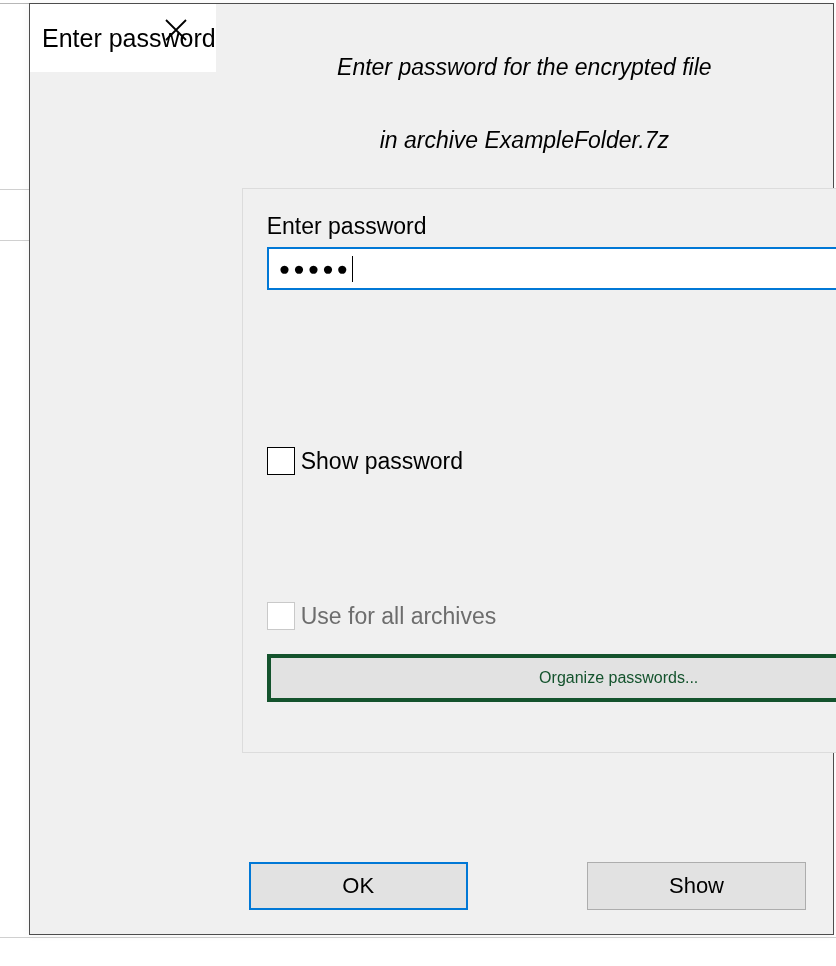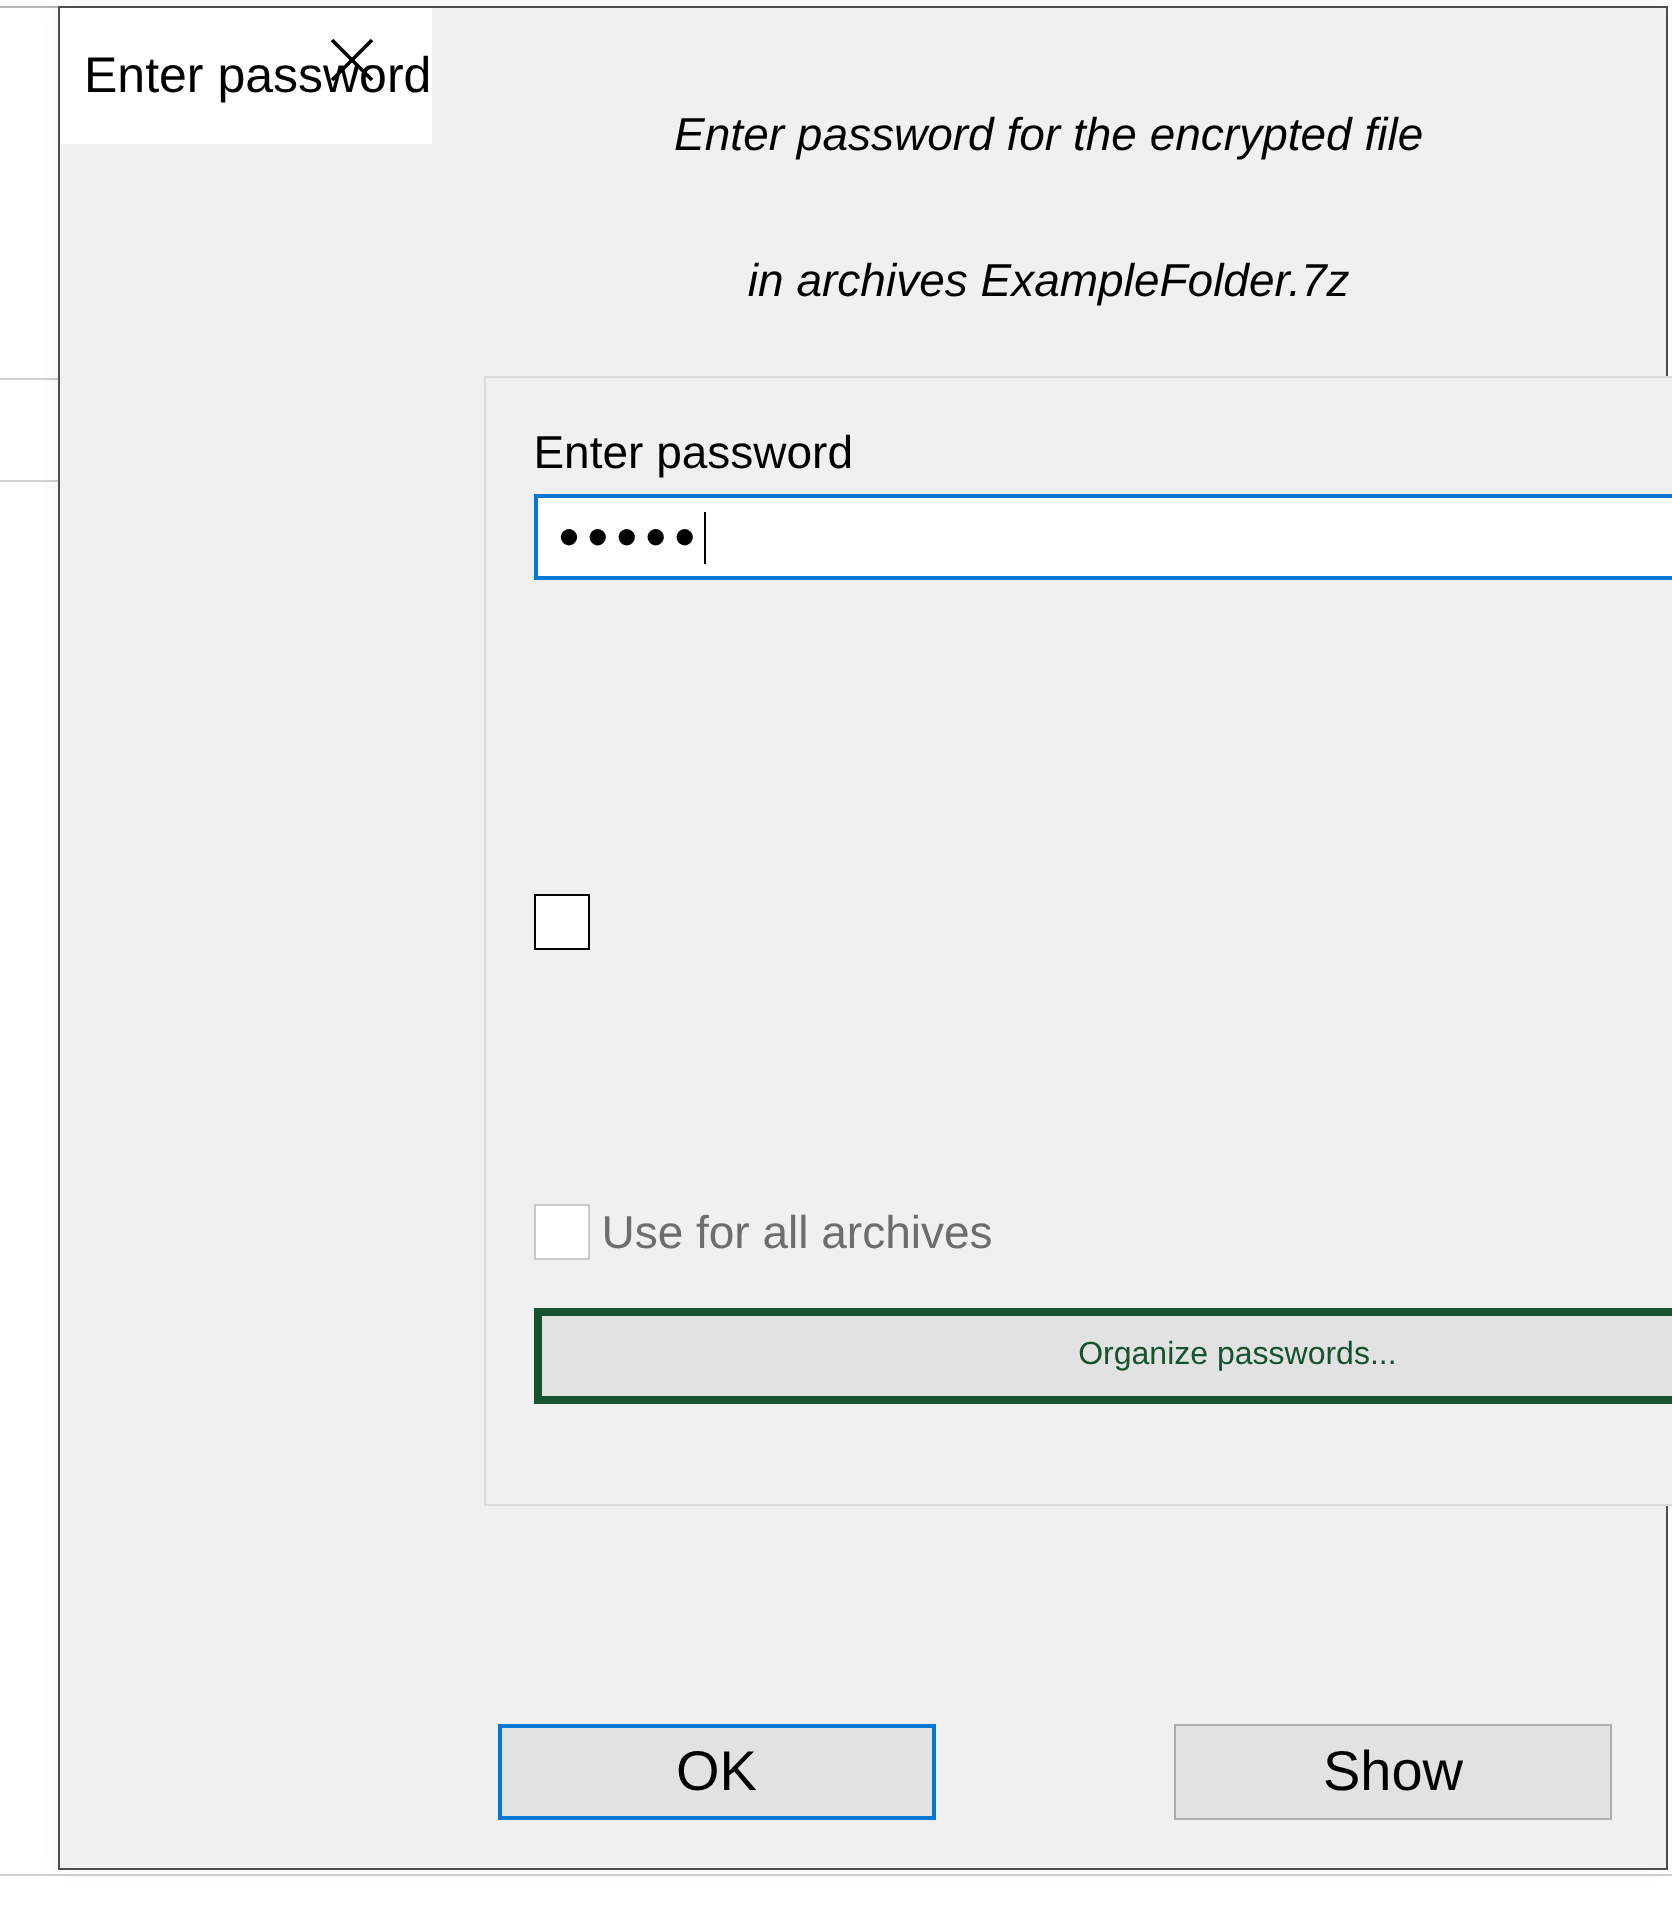--- a/index.html
+++ b/index.html
@@ -182,21 +182,21 @@
     left: 0; right: 0;
     bottom: 24px;
     display: flex;
     justify-content: space-between;
     padding: 0 27px 0 33px;
   }
   .btn {
     width: 219px; height: 48px;
     background: #e2e2e2;
     border: 1px solid #adadad;
-    font-size: 28px;
+    font-size: 22px;
     color: #000;
     display: flex;
     align-items: center;
     justify-content: center;
     cursor: default;
   }
   .btn.primary { border: 2px solid #0178d6; }
 </style>
 </head>
 <body>
@@ -214,39 +214,40 @@
       <span>
         <svg viewBox="0 0 24 24">
             <path d="M2 2 L22 22 M22 2 L2 22" stroke="#000" stroke-width="1.8" fill="none"></path>
           </svg>
       </span>
     </div>
   </div>
 
   <div class="body">
     <div class="prompt-line prompt-1">Enter password for the encrypted file</div>
-    <div class="prompt-line prompt-2">in archives ExampleFolder.7z</div>
+    <div class="prompt-line prompt-2">in archive ExampleFolder.7z</div>
 
     <div class="group-box">
       <div class="field-label">Enter password</div>
 
       <div class="password-box">
         <span class="password-dots">
           <span>●●●●●</span>
             <span class="caret"></span>
         </span>
         <span class="dropdown-arrow">
           <svg viewBox="0 0 18 10">
               <path d="M1 1 L9 9 L17 1" stroke="#5d5d5d" stroke-width="1.6" fill="none"></path>
             </svg>
         </span>
       </div>
 
       <div class="check-row check-row-1">
         <span class="checkbox"></span>
+        <span class="check-label">Show password</span>
       </div>
 
       <div class="check-row check-row-2 disabled">
         <span class="checkbox"></span>
         <span class="check-label">Use for all archives</span>
       </div>
 
       <div class="organize-btn">
         <span>Organize passwords...</span>
       </div>

